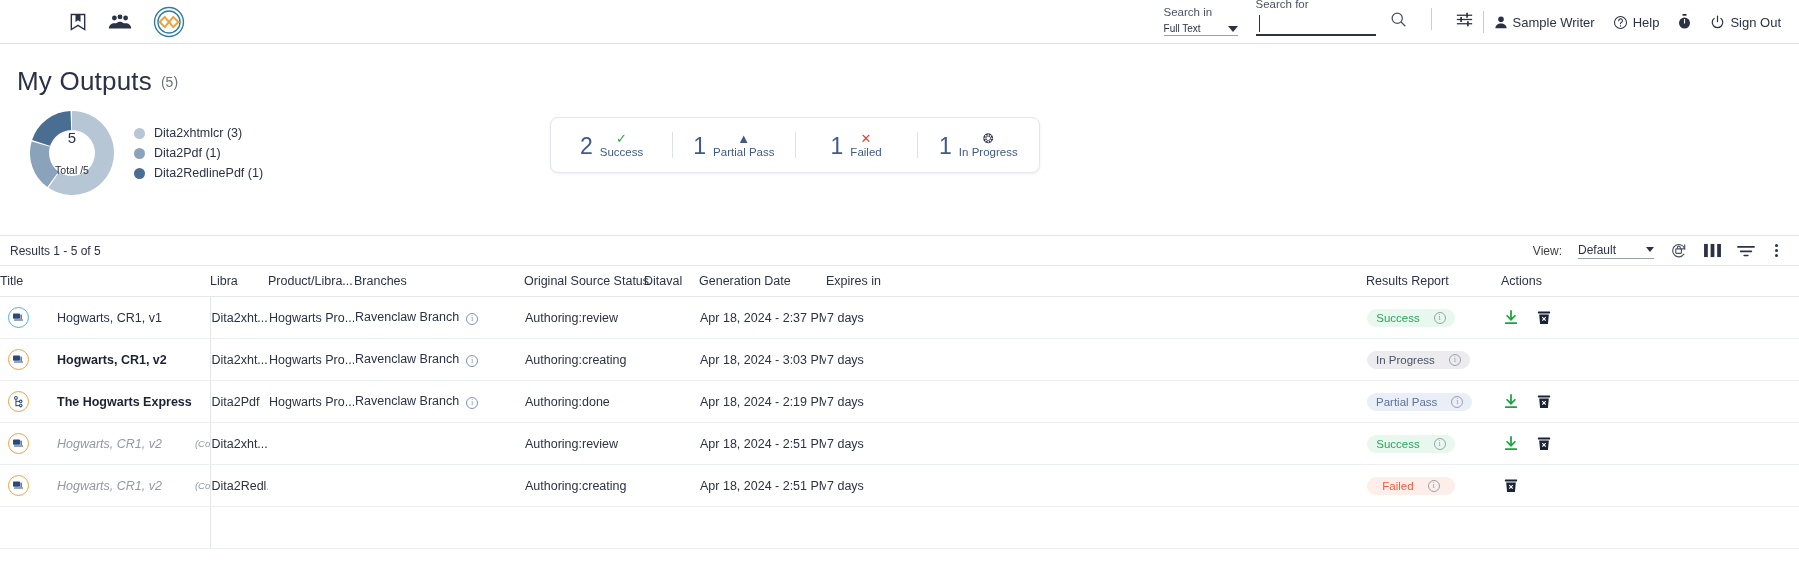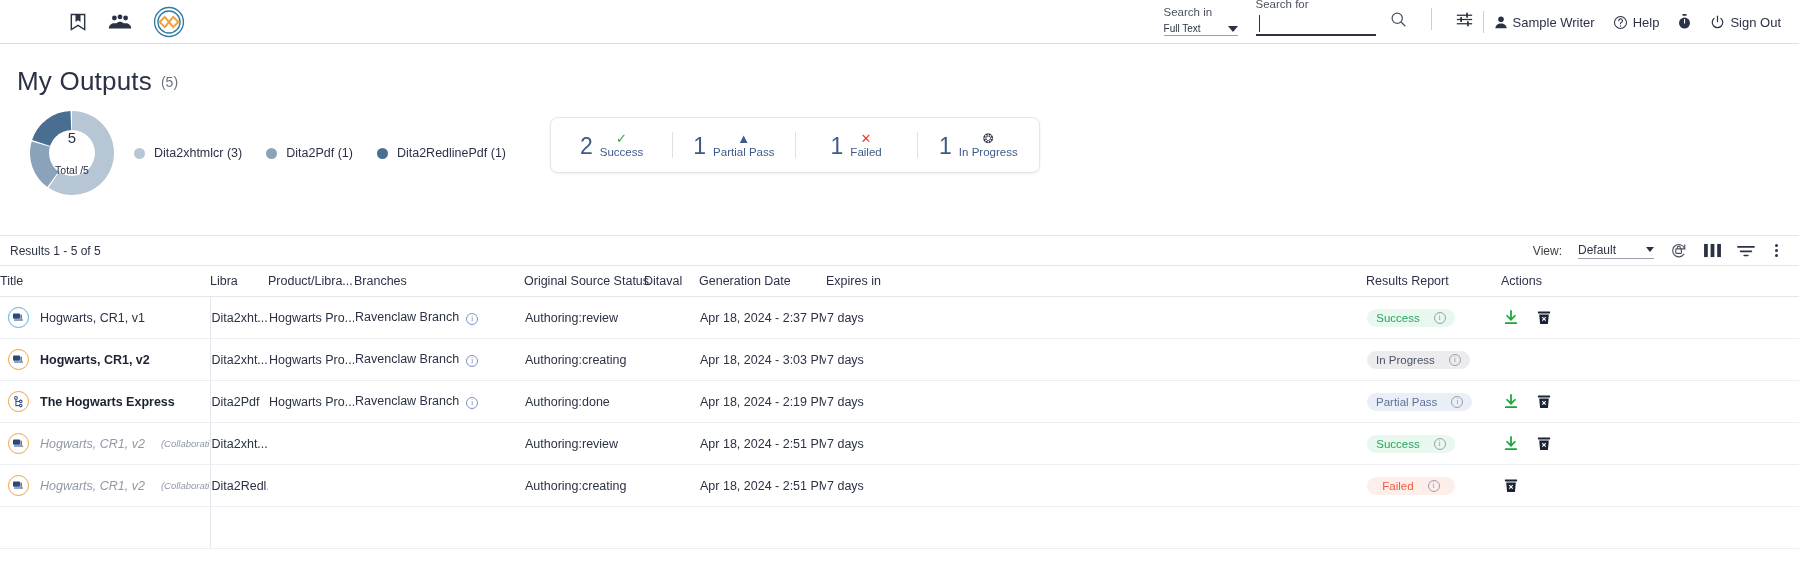--- a/index.html
+++ b/index.html
@@ -58,21 +58,21 @@
   .summary { position:relative; height:138px; }
   .donut-wrap { position:absolute; left:30px; top:14px; display:flex; align-items:center; gap:16px; }
   .donut { position:relative; width:84px; height:84px; }
   .donut-hole {
     position:absolute; left:19px; top:19px; width:46px; height:46px;
     background:#fff; border-radius:50%;
     display:flex; flex-direction:column; align-items:center; justify-content:center;
   }
   .donut-num { font-size:15px; color:#2b3245; line-height:1; }
   .donut-sub { font-size:10.5px; color:#2b3245; margin-top:20px; line-height:1; }
-  .legend { display:flex; flex-direction:row; gap:24px; padding-left:4px; }
+  .legend { display:flex; flex-direction:column; gap:6px; padding-left:4px; }
   .legend-item { display:flex; align-items:center; gap:9px; font-size:12.5px; color:#2b3245; white-space:nowrap; }
   .dot { width:11px; height:11px; border-radius:50%; flex:none; }
 
   .statbar {
     position:absolute; left:550px; top:20px;
     width:490px; height:56px;
     border:1px solid #e3e6ec; border-radius:8px;
     background:#fff;
     box-shadow:0 1px 3px rgba(20,30,60,.07);
     display:flex; align-items:center;
@@ -119,21 +119,21 @@
   .c-branch  { width:170px; }
   .c-status  { width:120px; }
   .c-ditaval { width:55px; }
   .c-gendate { width:127px; }
   .c-expires { width:540px; }
   .c-report  { width:135px; }
   .c-actions { width:auto; }
 
   .colsep-title { border-right:1px solid #e3e6ec; }
 
-  .title-cell { display:flex; align-items:center; gap:11px; }
+  .title-cell { display:flex; align-items:center; gap:28px; }
   .row-ico {
     width:21px; height:21px; border-radius:50%; flex:none;
     display:flex; align-items:center; justify-content:center;
   }
   .ico-blue { border:1.6px solid #49b4e6; }
   .ico-orange { border:1.6px solid #f2a13c; }
   .t-norm { color:#2b3245; }
   .t-bold { font-weight:bold; color:#1d2233; }
   .t-dim { color:#9198a6; font-style:italic; }
   .t-sub { font-size:9.5px; font-style:italic; color:#9198a6; margin-left:5px; }

